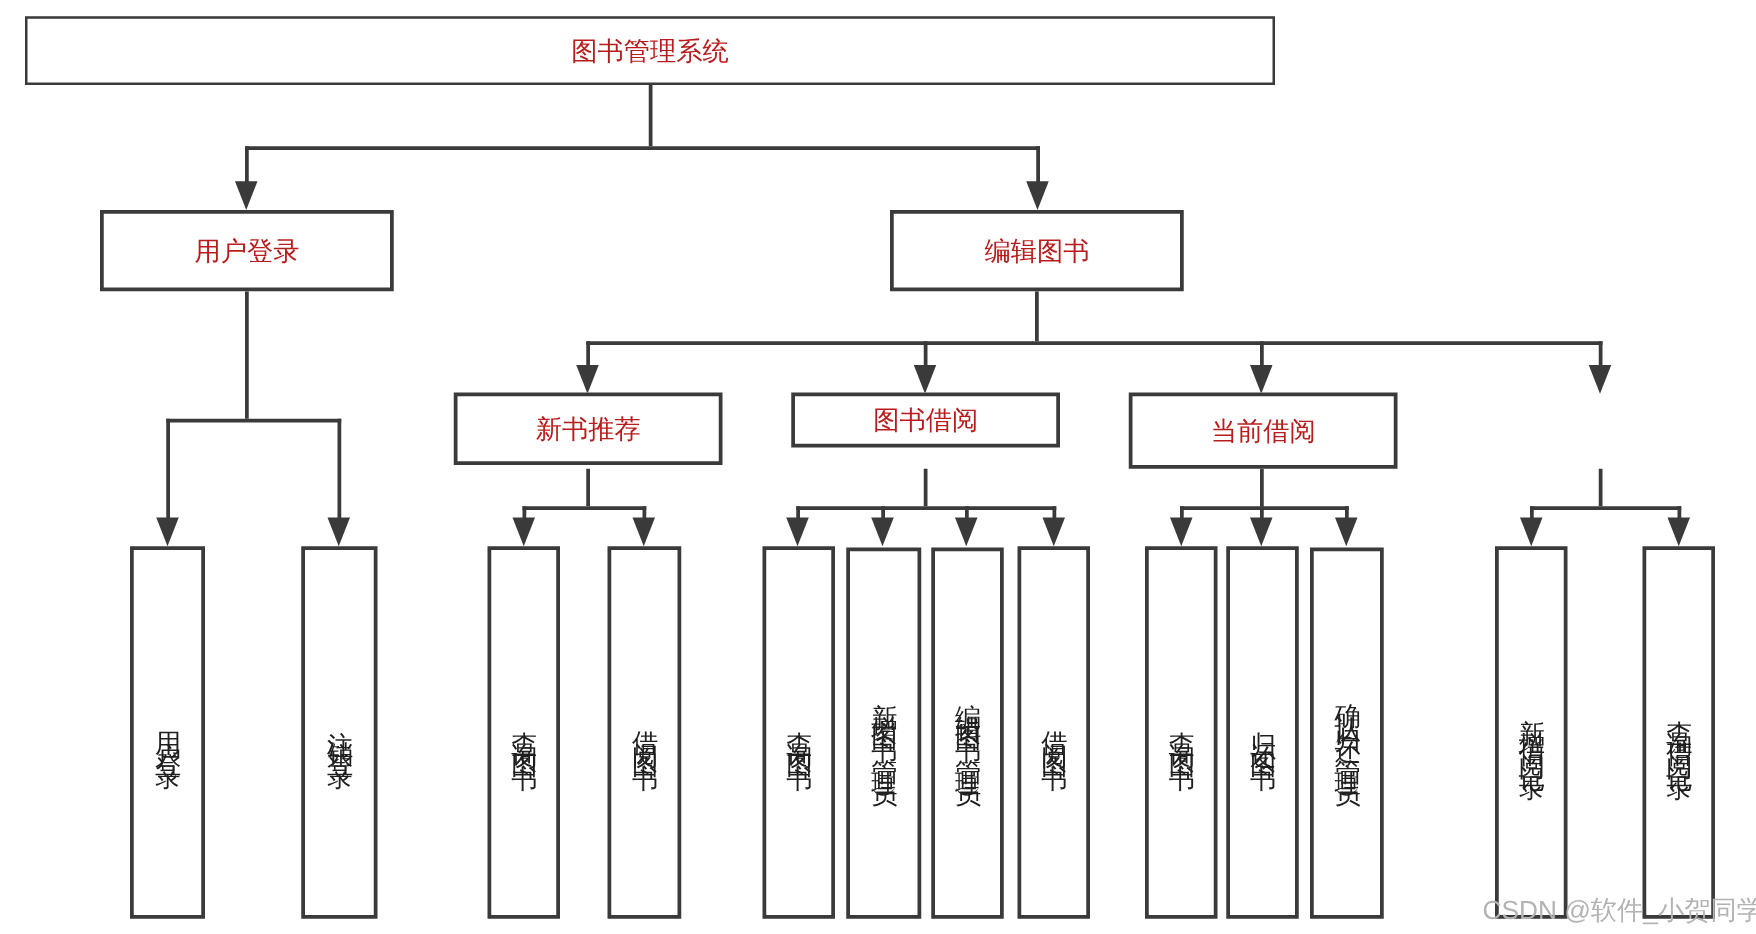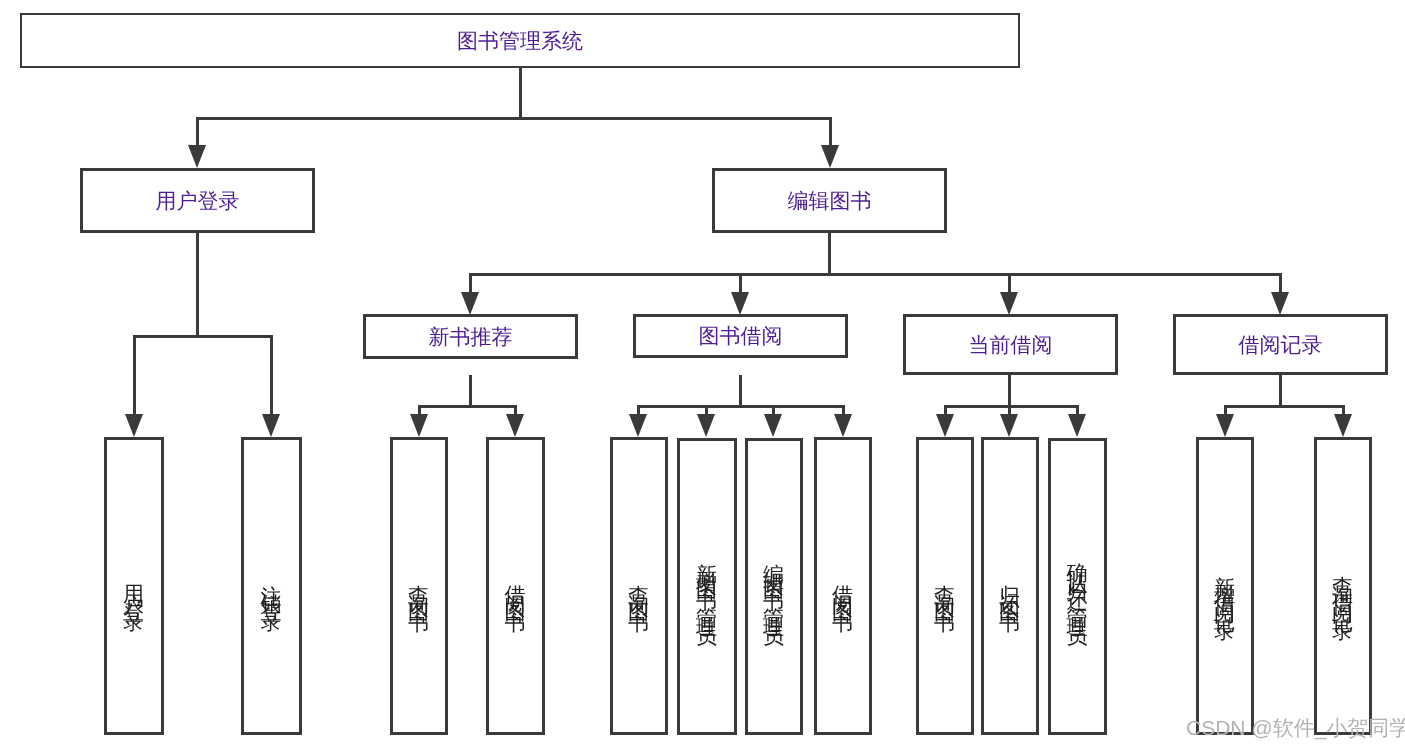--- a/index.html
+++ b/index.html
@@ -15,21 +15,21 @@
   
   .node {
     position: absolute;
     background: #ffffff;
     border: 3px solid #3a3a3a;
     box-sizing: border-box;
     display: flex;
     align-items: center;
     justify-content: center;
     font-size: 21px;
-    color: #4c1d95;
+    color: #b91c1c;
     z-index: 2;
   }
   .node.root { border-width: 2px; }
   .leaf {
     position: absolute;
     background: #ffffff;
     border: 3px solid #3a3a3a;
     box-sizing: border-box;
     display: flex;
     align-items: center;
@@ -107,31 +107,28 @@
   <div class="hl" style="left:469px; top:273px; width:813px;"></div>
   <div class="vl" style="left:469px; top:273px; height:20px;"></div>
   <div class="ah" style="left:461px; top:292px;"></div>
   <div class="vl" style="left:739px; top:273px; height:20px;"></div>
   <div class="ah" style="left:731px; top:292px;"></div>
   <div class="vl" style="left:1008px; top:273px; height:20px;"></div>
   <div class="ah" style="left:1000px; top:292px;"></div>
   <div class="vl" style="left:1279px; top:273px; height:20px;"></div>
   <div class="ah" style="left:1271px; top:292px;"></div>
 
-  <div class="node" style="left:363px; top:314px; width:215px; height:45px;">
+  <div class="node" style="left:363px; top:314px; width:215px; height:58px;">
     <span>新书推荐</span>
   </div>
   <div class="node" style="left:633px; top:314px; width:215px; height:44px;">
     <span>图书借阅</span>
   </div>
   <div class="node" style="left:903px; top:314px; width:215px; height:61px;">
     <span>当前借阅</span>
-  </div>
-  <div class="node" style="left:1173px; top:314px; width:215px; height:61px;">
-    <span>借阅记录</span>
   </div>
 
   <div class="vl" style="left:469px; top:375px; height:30px;"></div>
   <div class="hl" style="left:418px; top:405px; width:99px;"></div>
   <div class="vl" style="left:418px; top:405px; height:10px;"></div>
   <div class="ah" style="left:410px; top:414px;"></div>
   <div class="vl" style="left:514px; top:405px; height:10px;"></div>
   <div class="ah" style="left:506px; top:414px;"></div>
 
   <div class="leaf" style="left:390px; top:437px; width:58px; height:298px;">

